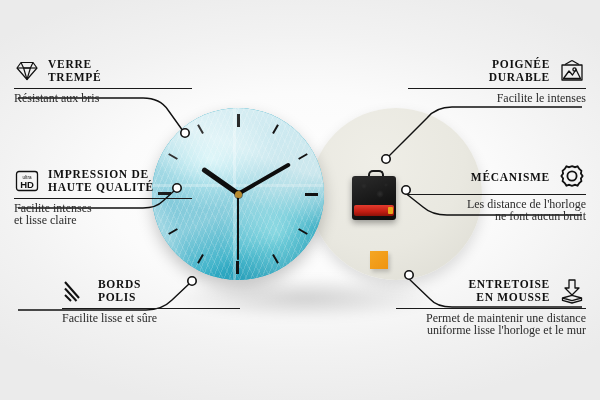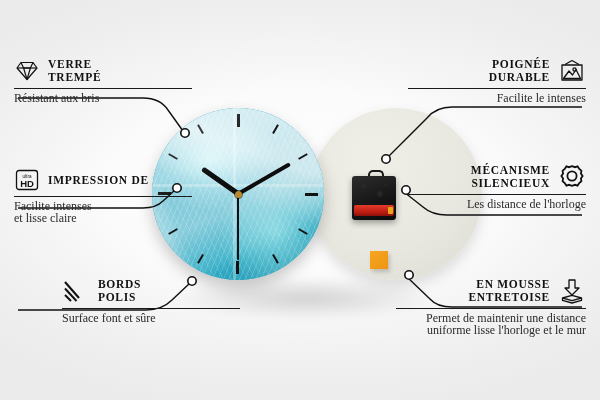--- a/index.html
+++ b/index.html
@@ -250,20 +250,21 @@
 
   <div class="callout left" style="top:168px;">
     <div class="co-head">
       <svg class="ic" width="26" height="24" viewBox="0 0 26 24">
         <rect x="2.5" y="2.5" width="21" height="19" rx="2.5" ry="2.5" fill="none" stroke="#111" stroke-width="1.3"></rect>
         <text x="13" y="10" font-family="Liberation Sans, sans-serif" font-size="4.6" text-anchor="middle" fill="#111">ultra</text>
         <text x="13" y="18.6" font-family="Liberation Sans, sans-serif" font-size="9.5" font-weight="bold" text-anchor="middle" fill="#111">HD</text>
       </svg>
       <div>
         <div class="co-title">IMPRESSION DE</div>
+        <div class="co-title">HAUTE QUALITÉ</div>
       </div>
     </div>
     <div class="co-rule"></div>
     <div class="co-sub">Facilite intenses</div>
     <div class="co-sub">et lisse claire</div>
   </div>
 
   <div class="callout left" style="top:278px;margin-left:48px;">
     <div class="co-head">
       <svg class="ic" width="28" height="24" viewBox="0 0 28 24">
@@ -272,21 +273,21 @@
           <path d="M3,9.5 L14.5,22"></path>
           <path d="M3,16 L9,22"></path>
         </g>
       </svg>
       <div>
         <div class="co-title">BORDS</div>
         <div class="co-title">POLIS</div>
       </div>
     </div>
     <div class="co-rule"></div>
-    <div class="co-sub">Surface font et sûre</div>
+    <div class="co-sub">Facilite lisse et sûre</div>
   </div>
 
   <div class="callout right" style="top:58px;">
     <div class="co-head">
       <div>
         <div class="co-title">POIGNÉE</div>
         <div class="co-title">DURABLE</div>
       </div>
       <svg class="ic" width="28" height="24" viewBox="0 0 28 24">
         <g fill="none" stroke="#111" stroke-width="1.3" stroke-linejoin="round">
@@ -299,46 +300,46 @@
       </svg>
     </div>
     <div class="co-rule"></div>
     <div class="co-sub">Facilite le intenses</div>
   </div>
 
   <div class="callout right" style="top:164px;">
     <div class="co-head">
       <div>
         <div class="co-title">MÉCANISME</div>
-        <div class="co-title">SILENCIEUX</div>
       </div>
       <svg class="ic" width="28" height="26" viewBox="0 0 28 26">
         <g fill="none" stroke="#111" stroke-width="1.8" stroke-linecap="round">
           <path d="M14,2.2
                    L17,3.2 L19.6,2.4 L21.3,5.0
                    L23.4,6.8 L22.9,9.6 L24.6,12
                    L22.9,14.4 L23.4,17.2 L21.3,19.0
                    L19.6,21.6 L17,20.8 L14,21.8
                    L11,20.8 L8.4,21.6 L6.7,19.0
                    L4.6,17.2 L5.1,14.4 L3.4,12
                    L5.1,9.6 L4.6,6.8 L6.7,5.0
                    L8.4,2.4 L11,3.2 Z"></path>
           <circle cx="14" cy="12" r="4.6"></circle>
         </g>
       </svg>
     </div>
     <div class="co-rule"></div>
     <div class="co-sub">Les distance de l'horloge</div>
+    <div class="co-sub">ne font aucun bruit</div>
   </div>
 
   <div class="callout right" style="top:278px;width:190px;">
     <div class="co-head">
       <div>
+        <div class="co-title">ENTRETOISE</div>
         <div class="co-title">EN MOUSSE</div>
-        <div class="co-title">ENTRETOISE</div>
       </div>
       <svg class="ic" width="28" height="26" viewBox="0 0 28 26">
         <g fill="none" stroke="#111" stroke-width="1.3" stroke-linejoin="round">
           <path d="M11,2 L17,2 L17,10 L21,10 L14,17 L7,10 L11,10 Z"></path>
           <path d="M14,17.4 L23.5,20 L14,22.6 L4.5,20 Z"></path>
           <path d="M4.5,20 L4.5,22.4 L14,25 L23.5,22.4 L23.5,20"></path>
         </g>
       </svg>
     </div>
     <div class="co-rule"></div>

